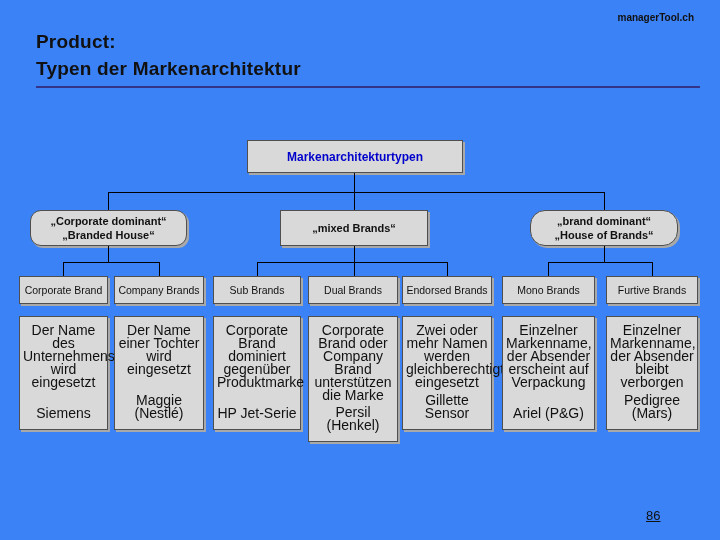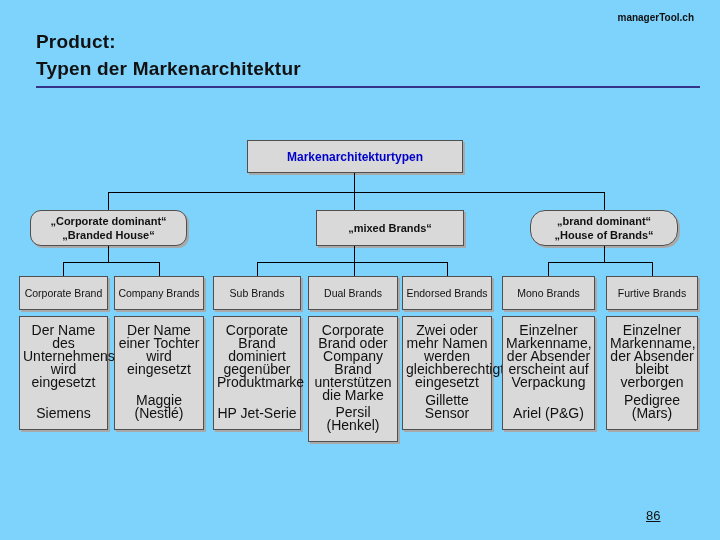--- a/index.html
+++ b/index.html
@@ -1,36 +1,36 @@
 <!DOCTYPE html>
 <html><head>
 <meta charset="utf-8">
 <style>
   html,body{margin:0;padding:0;background:#ffffff;}
-  .slide{position:relative;width:720px;height:540px;background:#7dd3fc;
+  .slide{position:relative;width:720px;height:540px;background:#3b82f6;
          font-family:"Liberation Sans",sans-serif;color:#111;overflow:hidden;}
 
   .brand{position:absolute;top:12px;right:26px;font-size:10px;font-weight:bold;}
 
   .title{position:absolute;left:36px;top:28px;font-size:19px;font-weight:bold;
          line-height:27px;letter-spacing:.2px;}
   .rule{position:absolute;left:36px;top:86px;width:664px;height:2px;background:#333388;}
 
   .box{position:absolute;box-sizing:border-box;background:#d9d9d9;
        border:1px solid #4f4f4f;box-shadow:2px 2px 0 #a9a9a9;
        display:flex;align-items:center;justify-content:center;
        flex-direction:column;text-align:center;}
 
   .root-box{left:247px;top:140px;width:216px;height:33px;
             color:#0000cc;font-weight:bold;font-size:12px;}
 
   .group-box{top:210px;height:36px;font-weight:bold;font-size:11px;line-height:14px;}
-  .g1{left:30px;width:157px;border-radius:11px;} .g2{left:280px;width:148px;margin-left:36px;} .g3{left:530px;width:148px;border-radius:15px;}
+  .g1{left:30px;width:157px;border-radius:11px;} .g2{left:280px;width:148px;} .g3{left:530px;width:148px;border-radius:15px;}
 
-  .type-box{top:276px;height:34px;font-size:10.5px;}
+  .type-box{top:276px;height:28px;font-size:10.5px;}
 
   .content-box{top:316px;height:114px;font-size:14px;line-height:13px;
                display:block;padding:7px 3px;}
   .content-box .desc{display:block;}
   .content-box .example{position:absolute;left:0;right:0;bottom:9px;margin-top:40px;}
   .c4.content-box{height:126px;}
 
   .c1{left:19px;width:89px;} .c2{left:114px;width:90px;} .c3{left:213px;width:88px;}
   .c4{left:308px;width:90px;} .c5{left:402px;width:90px;} .c6{left:502px;width:93px;}
   .c7{left:606px;width:92px;}

